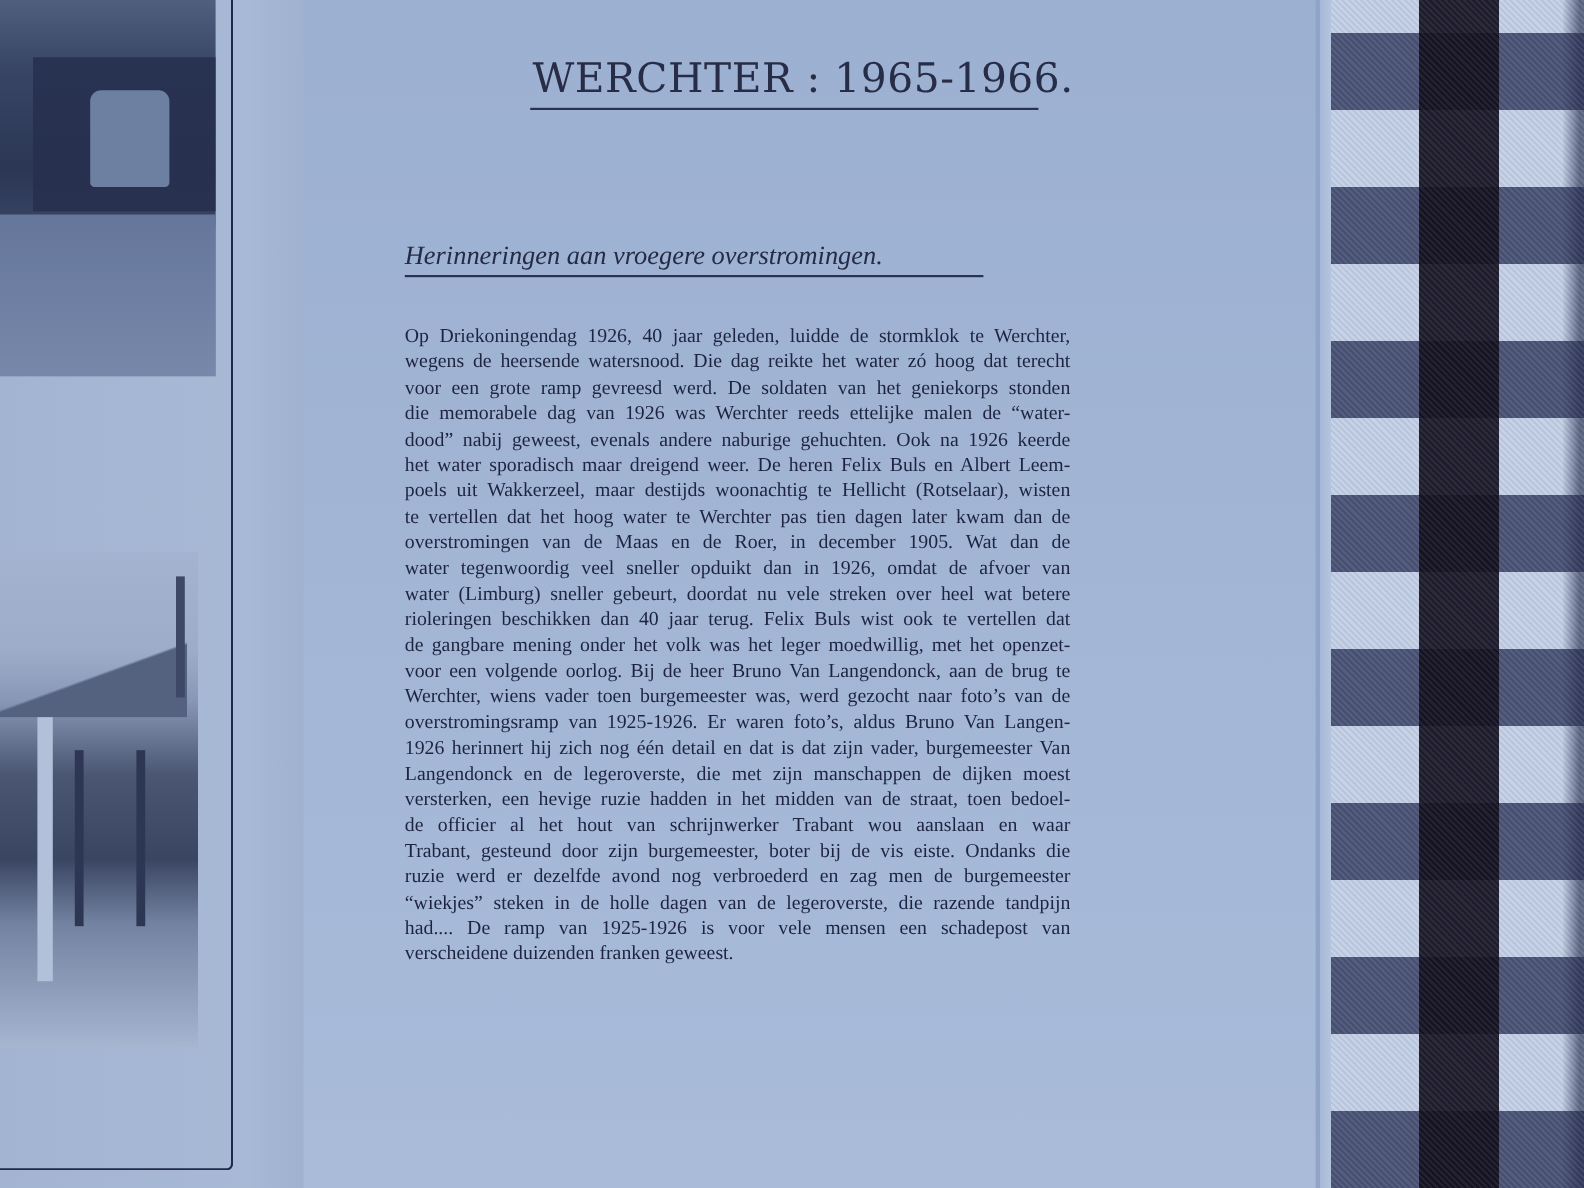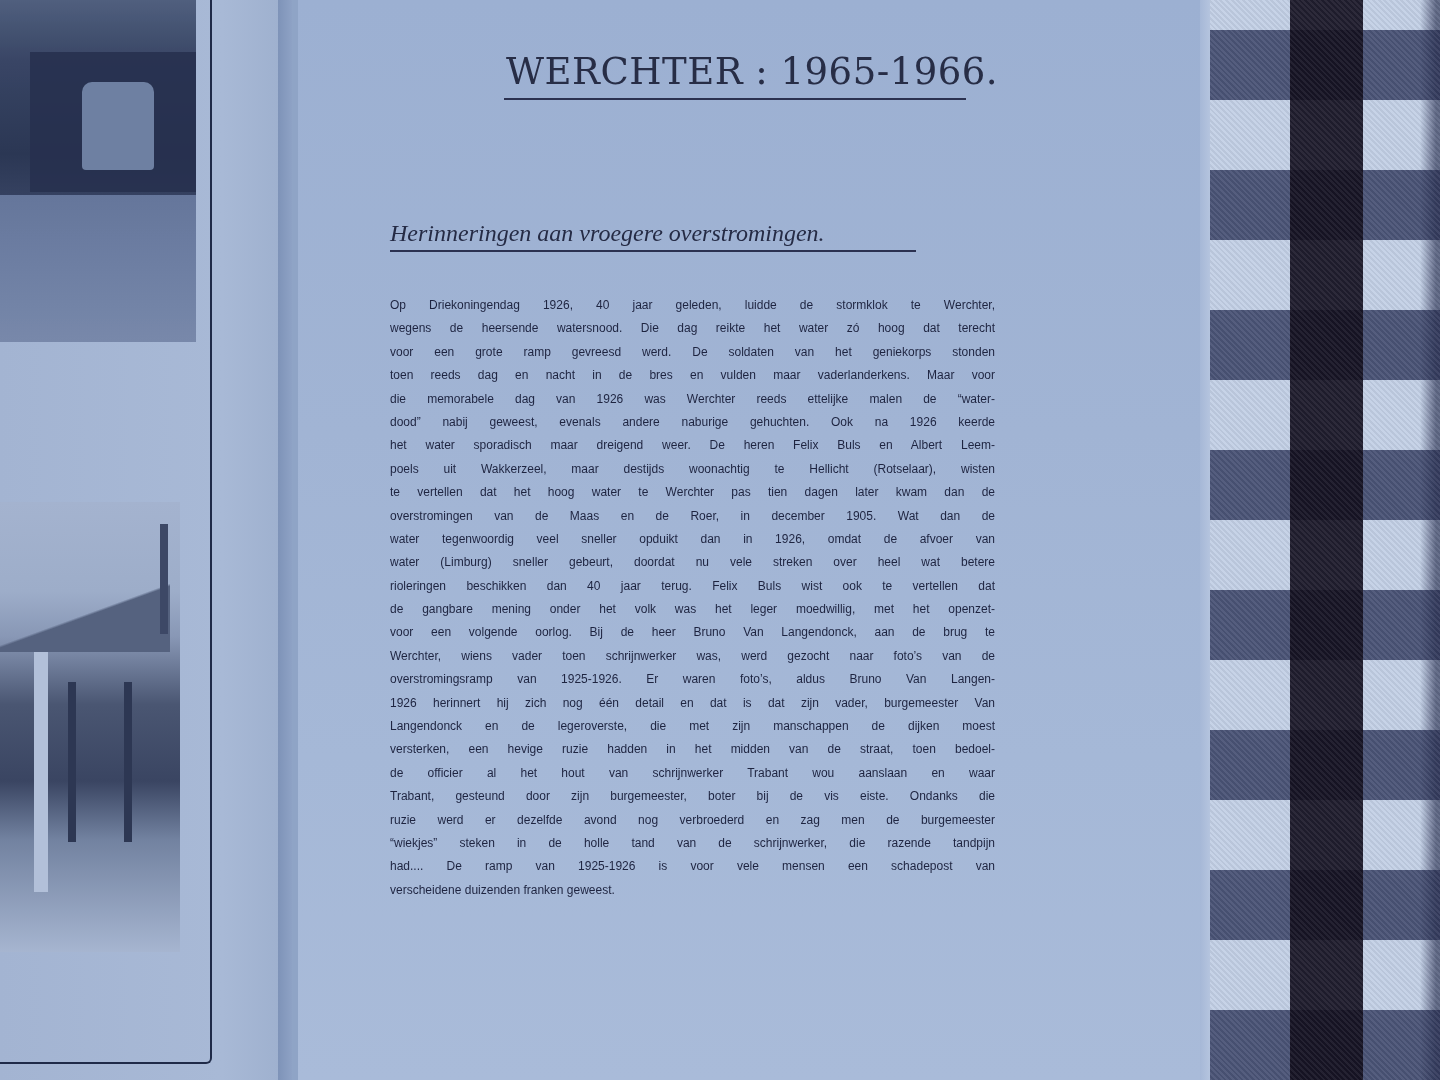--- a/index.html
+++ b/index.html
@@ -53,43 +53,43 @@
   }
   .photo-bottom .mast {
     position:absolute; left:160px; top:22px; width:8px; height:110px; background:#3d4866;
   }
   .spine-shadow {
     position:absolute; left:278px; top:0; width:14px; height:1080px;
     background:linear-gradient(90deg,#7e93b8 0%,#8ea2c5 100%);
   }
   
   .main-page {
-    position:absolute; left:298px; top:0; width:920px; height:1080px;
+    position:absolute; left:276px; top:0; width:920px; height:1080px;
     background:linear-gradient(180deg,#9cb0d2 0%,#a1b4d4 40%,#a5b8d7 70%,#a9bbd9 100%);
   }
   .title {
     position:absolute; left:208px; top:50px; width:460px;
     font-size:37px; color:#272d46; letter-spacing:0.5px; white-space:nowrap;
     font-family:"DejaVu Serif", serif;
   }
   .title-rule {
     position:absolute; left:206px; top:98px; width:462px; height:2px; background:#2b3150;
   }
   .subtitle {
     position:absolute; left:92px; top:220px;
     font-size:21px; font-style:italic; color:#252b45; white-space:nowrap;
     font-family:Liberation Serif, serif; font-size:24px;
   }
   .subtitle-rule {
     position:absolute; left:92px; top:250px; width:526px; height:2px; background:#2b3150;
   }
   .body-text {
     position:absolute; left:92px; top:294px; width:605px;
-    font-size:12px; line-height:23.4px; color:#1e2440;
-    font-family:Liberation Sans, sans-serif;
+    font-size:18px; line-height:23.4px; color:#1e2440;
+    font-family:Liberation Serif, serif;
   }
   .body-text .line {
     display:block; white-space:nowrap; text-align:justify; text-align-last:justify;
     height:23.4px; overflow:visible;
   }
   .body-text .line.last { text-align-last:left; }
   
   .cloth {
     position:absolute; left:1210px; top:0; width:230px; height:1080px;
     background-color:#c3d0e6;
@@ -131,41 +131,40 @@
   <div class="title">WERCHTER : 1965-1966.</div>
   <div class="title-rule"></div>
 
   <div class="subtitle">Herinneringen aan vroegere overstromingen.</div>
   <div class="subtitle-rule"></div>
 
   <div class="body-text">
     <span class="line">Op Driekoningendag 1926, 40 jaar geleden, luidde de stormklok te Werchter,</span>
     <span class="line">wegens de heersende watersnood. Die dag reikte het water zó hoog dat terecht</span>
     <span class="line">voor een grote ramp gevreesd werd. De soldaten van het geniekorps stonden</span>
-    <span class="line">toen reeds dag en nacht in de bres en vulden maar vaderlanderkens. Maar voor</span>
     <span class="line">die memorabele dag van 1926 was Werchter reeds ettelijke malen de “water-</span>
     <span class="line">dood” nabij geweest, evenals andere naburige gehuchten. Ook na 1926 keerde</span>
     <span class="line">het water sporadisch maar dreigend weer. De heren Felix Buls en Albert Leem-</span>
     <span class="line">poels uit Wakkerzeel, maar destijds woonachtig te Hellicht (Rotselaar), wisten</span>
     <span class="line">te vertellen dat het hoog water te Werchter pas tien dagen later kwam dan de</span>
     <span class="line">overstromingen van de Maas en de Roer, in december 1905. Wat dan de</span>
     <span class="line">water tegenwoordig veel sneller opduikt dan in 1926, omdat de afvoer van</span>
     <span class="line">water (Limburg) sneller gebeurt, doordat nu vele streken over heel wat betere</span>
     <span class="line">rioleringen beschikken dan 40 jaar terug. Felix Buls wist ook te vertellen dat</span>
     <span class="line">de gangbare mening onder het volk was het leger  moedwillig, met het openzet-</span>
     <span class="line">voor een volgende oorlog. Bij de heer Bruno Van Langendonck, aan de brug te</span>
-    <span class="line">Werchter, wiens vader toen schrijnwerker was, werd gezocht naar foto’s van de</span>
+    <span class="line">Werchter, wiens vader toen burgemeester was, werd gezocht naar foto’s van de</span>
     <span class="line">overstromingsramp van 1925-1926. Er waren foto’s, aldus Bruno Van Langen-</span>
     <span class="line">1926 herinnert hij zich nog één detail en dat is dat zijn vader, burgemeester Van</span>
     <span class="line">Langendonck en de legeroverste, die met zijn manschappen de dijken moest</span>
     <span class="line">versterken, een hevige ruzie hadden in het midden van de straat, toen bedoel-</span>
     <span class="line">de officier al het hout van schrijnwerker Trabant wou aanslaan en waar</span>
     <span class="line">Trabant, gesteund door zijn burgemeester, boter bij de vis eiste. Ondanks die</span>
     <span class="line">ruzie werd er dezelfde avond nog verbroederd en zag men de burgemeester</span>
-    <span class="line">“wiekjes” steken in de holle tand van de schrijnwerker, die razende tandpijn</span>
+    <span class="line">“wiekjes” steken in de holle dagen van de legeroverste, die razende tandpijn</span>
     <span class="line">had.... De ramp van 1925-1926 is voor vele mensen een schadepost van</span>
     <span class="line last">verscheidene duizenden franken geweest.</span>
   </div>
 </div>
 
 <div class="cloth-edge"></div>
 <div class="cloth"></div>
 <div class="cloth-weave"></div>
 
 </body></html>

